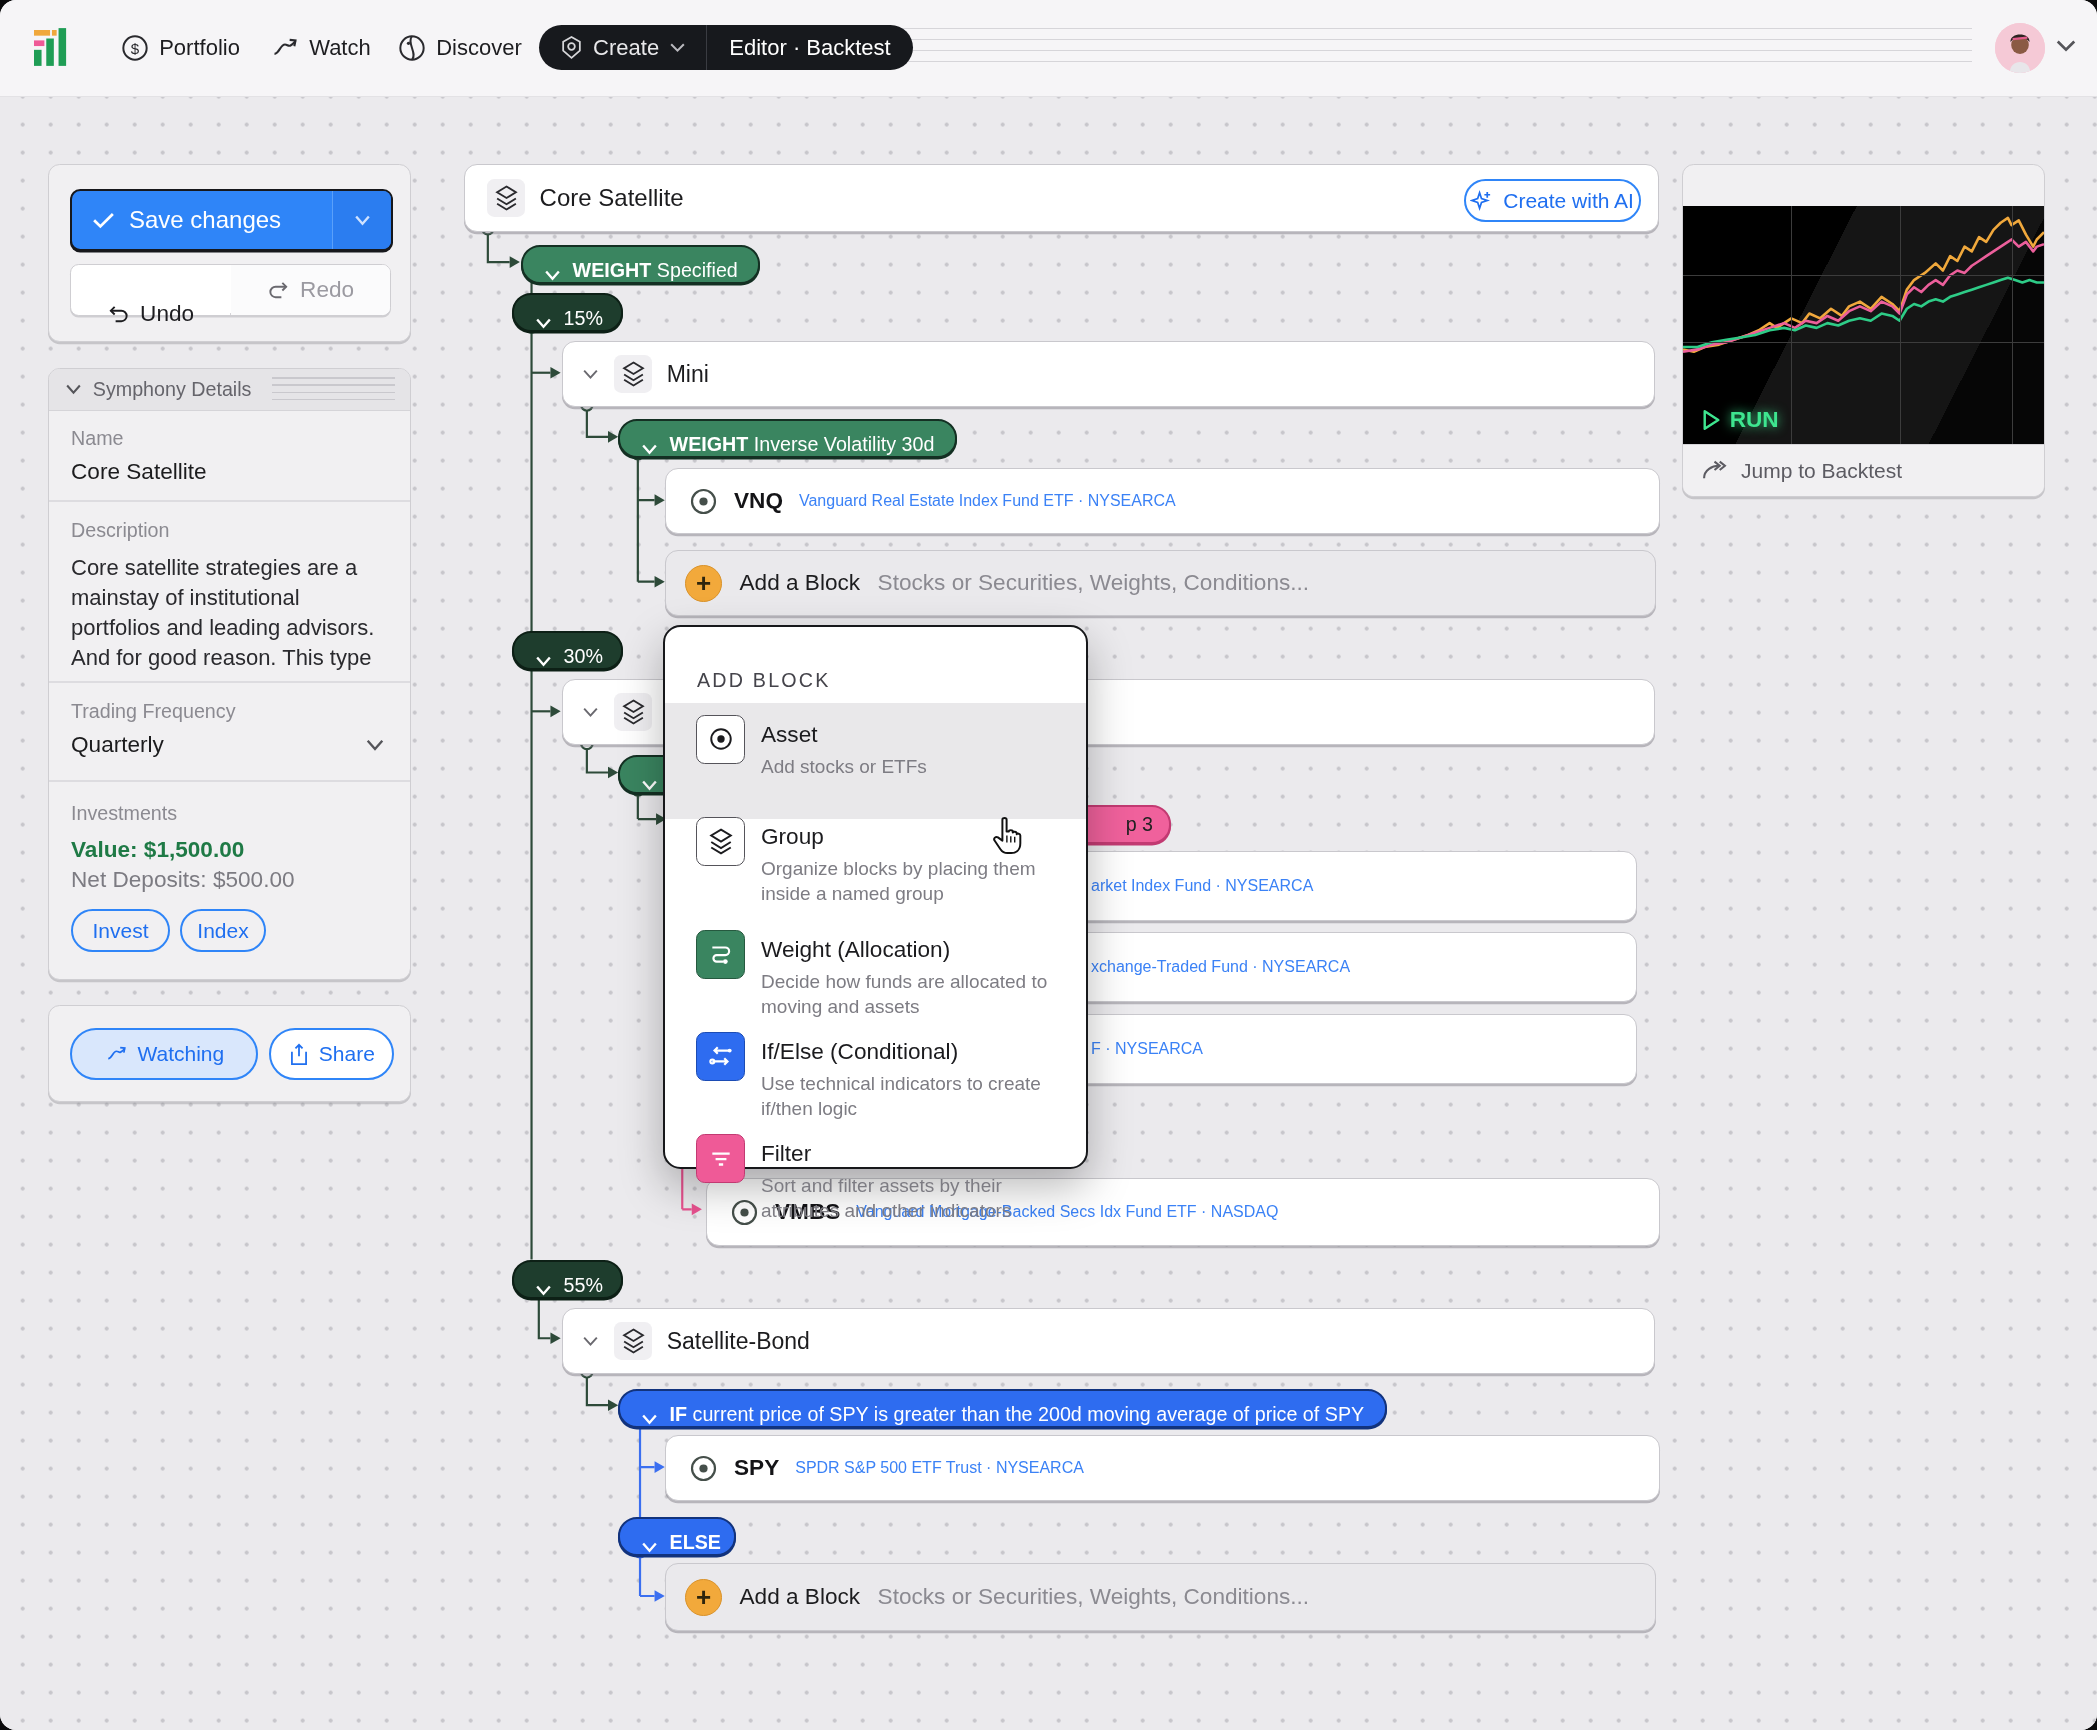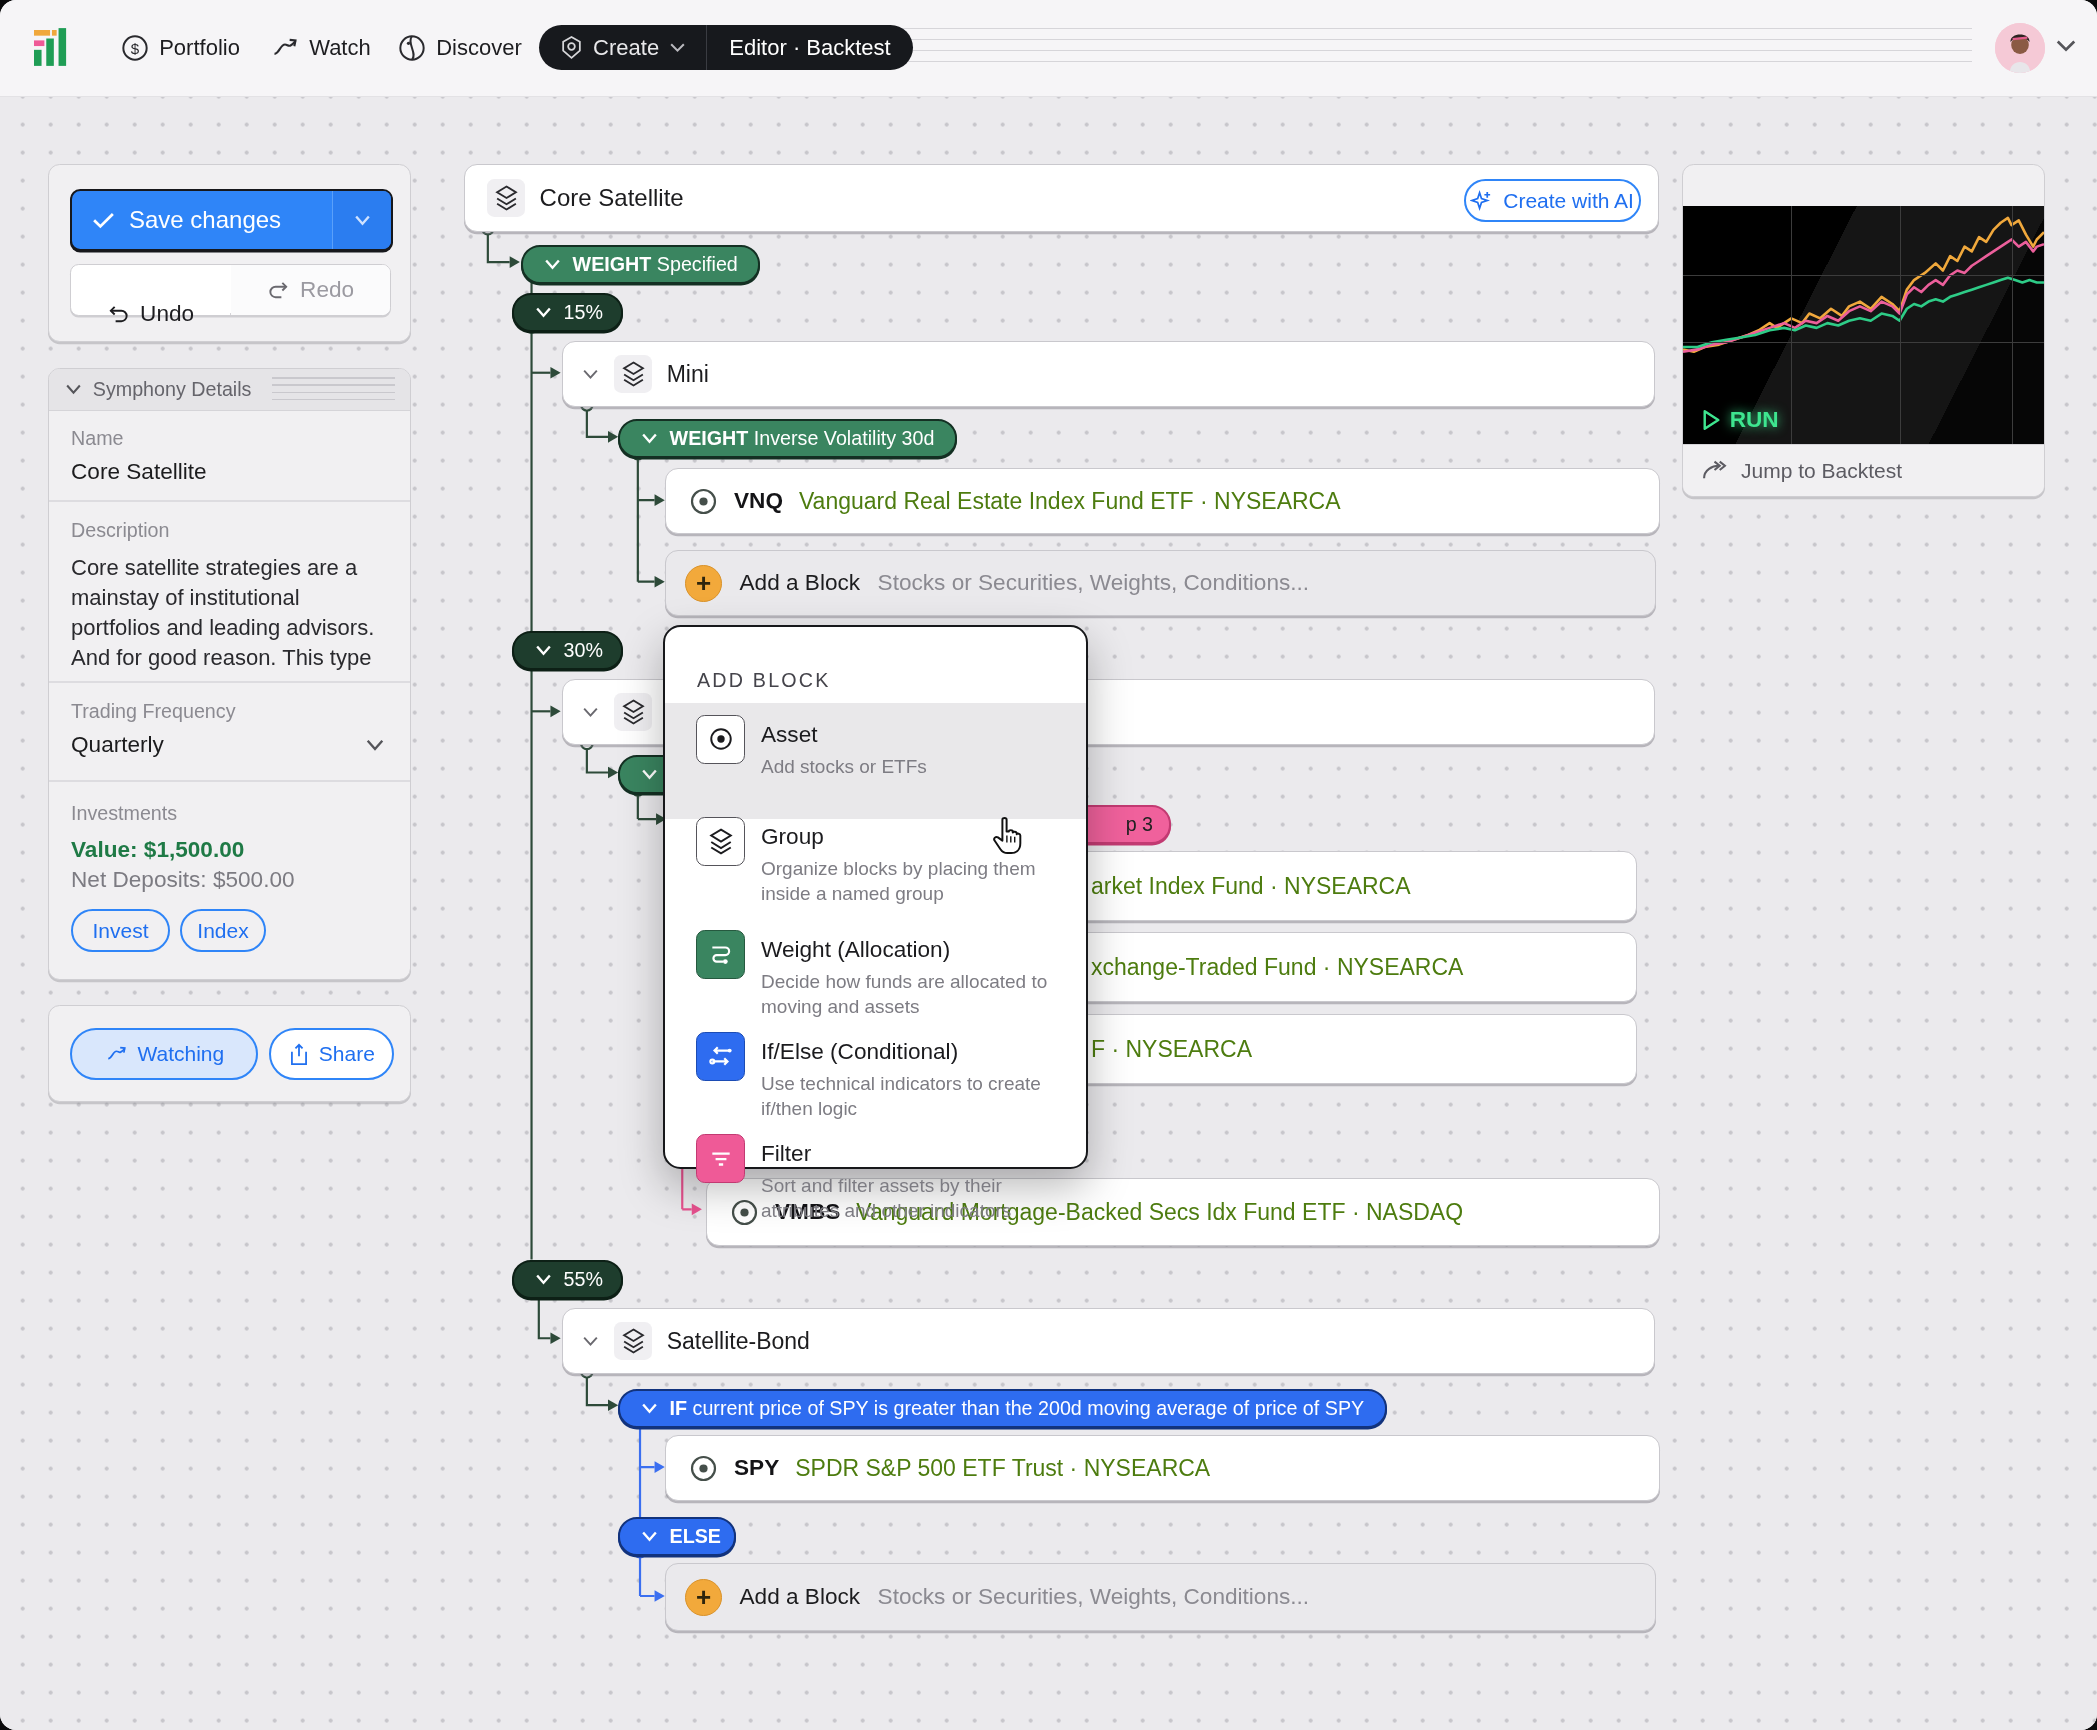--- a/index.html
+++ b/index.html
@@ -33,28 +33,28 @@
   
   .save-btn{position:absolute;left:21px;top:24px;width:319px;height:58px;background:#2f85f8;border:2.2px solid #17181c;border-radius:10.2px;display:flex;align-items:center;color:#fff;font-size:24px;cursor:pointer;box-shadow:0 1.5px 0 #17181c;}
   .save-split{position:absolute;right:0;top:0;bottom:0;width:58px;border-left:1.5px solid #5aa0fa;background:#2b7df0;border-radius:0 8px 8px 0;display:flex;align-items:center;justify-content:center;}
   .undo-redo{position:absolute;left:21px;top:99px;width:319px;height:50px;background:#fff;border:1.5px solid #cfced2;border-radius:8.7px;display:flex;box-shadow:0 1.5px 0 rgba(130,128,136,.3);}
   .ur-half{flex:1;display:flex;align-items:center;justify-content:center;gap:10.2px;font-size:22.6px;cursor:pointer;}
   .pill-btn{border:2.2px solid #2f85f8;border-radius:728px;display:flex;align-items:center;justify-content:center;gap:8.7px;color:#1f6ff0;font-size:21px;cursor:pointer;background:transparent;}
   
   .card{position:absolute;background:#fff;border:1.5px solid #c9c8cd;border-radius:13px;box-shadow:0 2.2px 0 rgba(120,118,126,.45);display:flex;align-items:center;cursor:pointer;}
   .card.gray{background:#eae9ec;}
   .layers-chip{width:38px;height:38px;background:#f0eff2;border-radius:7.3px;display:flex;align-items:center;justify-content:center;color:#2a2a2e;flex:none;}
-  .pill{position:absolute;height:35px;border-radius:19px;display:flex;align-items:center;gap:10.2px;padding:0 20.4px;color:#fff;font-size:19.7px;cursor:pointer;white-space:nowrap;}
+  .pill{position:absolute;height:35px;border-radius:19px;display:flex;align-items:flex-end;gap:10.2px;padding:0 20.4px;color:#fff;font-size:19.7px;cursor:pointer;white-space:nowrap;}
   .pill.green{background:#3a8560;border:2.2px solid #143023;box-shadow:0 1.5px 0 #143023;}
   .pill.dgreen{background:#1e3d2d;border:2.2px solid #0d2016;box-shadow:0 1.5px 0 #0d2016;}
   .pill.blue{background:#2e6cf0;border:2.2px solid #12337d;box-shadow:0 1.5px 0 #12337d;}
   .pill b{font-weight:700;}
   .pill .chev{color:#fff;}
   .ticker{font-weight:700;color:#141417;font-size:22.6px;}
-  .asset-name{color:#4d7c0f;font-size:23px;}
+  .asset-name{color:#3b82f6;font-size:16px;}
   .target-icon{width:29px;height:29px;flex:none;color:#454f4a;}
   .plus-circle{width:35px;height:35px;border-radius:50%;background:#f2a93b;border:1.5px solid #d9922a;color:#2e250d;display:flex;align-items:center;justify-content:center;font-size:26px;font-weight:600;flex:none;}
   .badge-pink{position:absolute;background:#f0619c;border:2.2px solid #c23a72;border-radius:19px;color:#222;font-size:19.7px;display:flex;align-items:center;justify-content:flex-end;padding:0 16px;height:35px;box-shadow:0 1.5px 0 #c23a72;}
   
   .popup{position:absolute;left:663px;top:529px;width:421px;height:540px;background:#fff;border:2.2px solid #17181b;border-radius:17.5px;box-shadow:0 17.5px 44px rgba(0,0,0,.28);z-index:30;}
   .popup-header{position:absolute;left:32px;top:42px;letter-spacing:2.2px;color:#45444b;font-size:19.7px;}
   .popup-item{position:absolute;left:0;right:0;display:flex;gap:16px;padding:11.7px 0 11.7px 31px;cursor:pointer;}
   .popup-item.hl{background:#e9e8ea;}
   .p-icon{width:47px;height:47px;border-radius:8.7px;border:1.8px solid #55545a;display:flex;align-items:center;justify-content:center;flex:none;background:#fff;color:#1c1c1f;}
   .p-icon.green{background:#3a8560;border-color:#26593f;color:#fff;}

